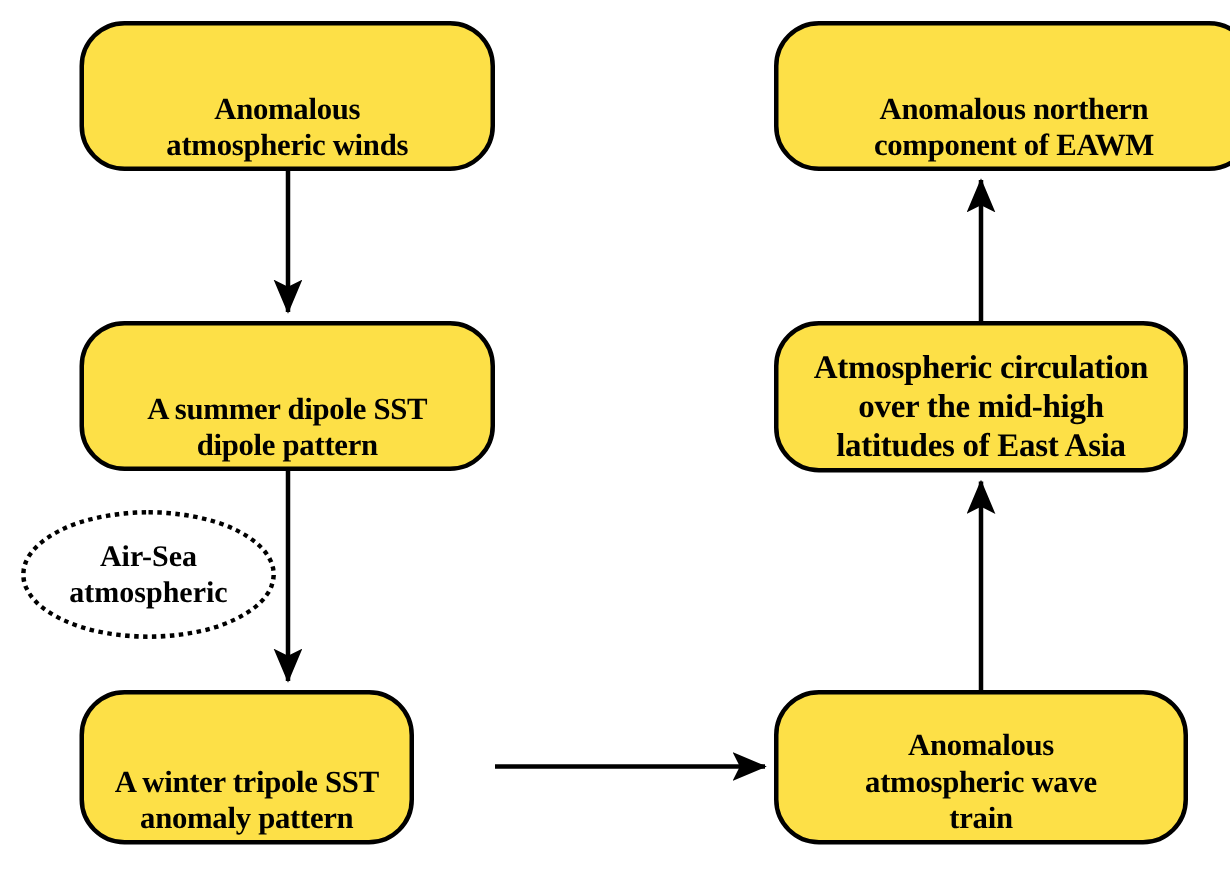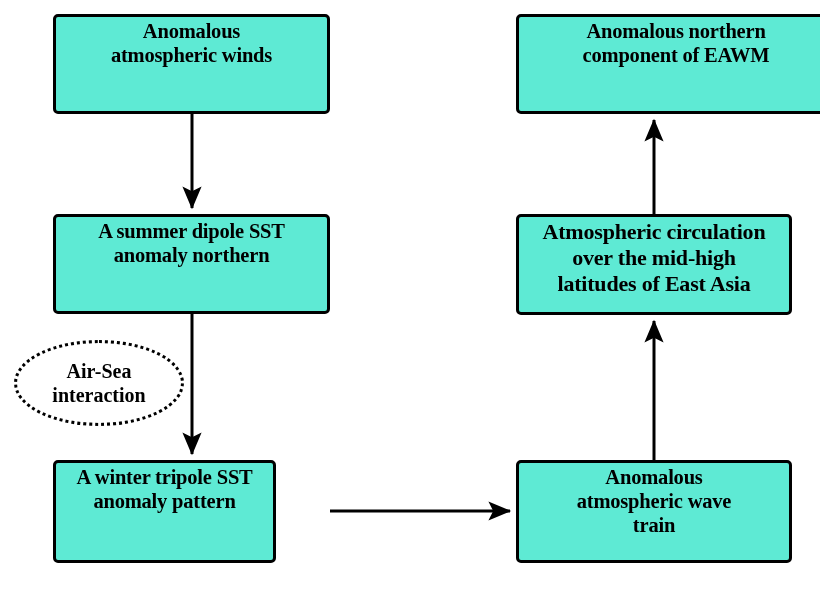--- a/index.html
+++ b/index.html
@@ -24,24 +24,24 @@
     left: 0;
     top: 0;
     width: 820px;
     height: 595px;
     pointer-events: none;
   }
   .node {
     position: absolute;
     box-sizing: border-box;
     border: 3px solid #000000;
-    border-radius: 5px;
-    background: #5eead4;
+    border-radius: 30px;
+    background: #fde047;
     display: flex;
-    align-items: flex-start;
+    align-items: flex-end;
     justify-content: center;
     text-align: center;
     font-weight: bold;
     color: #000000;
     line-height: 1.18;
     letter-spacing: -0.2px;
     padding: 2px 6px;
   }
   .node .label {
     display: block;
@@ -91,31 +91,31 @@
       </g>
   </svg>
 
   <div class="node size-lg" style="left: 53px; top: 14px; width: 277px; height: 100px;">
     <span class="label">Anomalous
 atmospheric winds</span>
   </div>
 
   <div class="node size-lg" style="left: 53px; top: 214px; width: 277px; height: 100px;">
     <span class="label">A summer dipole SST
-anomaly northern</span>
+dipole pattern</span>
   </div>
 
   <div class="node size-lg" style="left: 53px; top: 460px; width: 223px; height: 103px;">
     <span class="label">A winter tripole SST
 anomaly pattern</span>
   </div>
 
   <div class="ellipse-node" style="left: 14px; top: 340px; width: 170px; height: 86px;">
     <span class="label">Air-Sea
-interaction</span>
+atmospheric</span>
   </div>
 
   <div class="node size-lg" style="left: 516px; top: 14px; width: 320px; height: 100px;">
     <span class="label">Anomalous northern
 component of EAWM</span>
   </div>
 
   <div class="node size-md" style="left: 516px; top: 214px; width: 276px; height: 101px;">
     <span class="label">Atmospheric circulation
 over the mid-high

